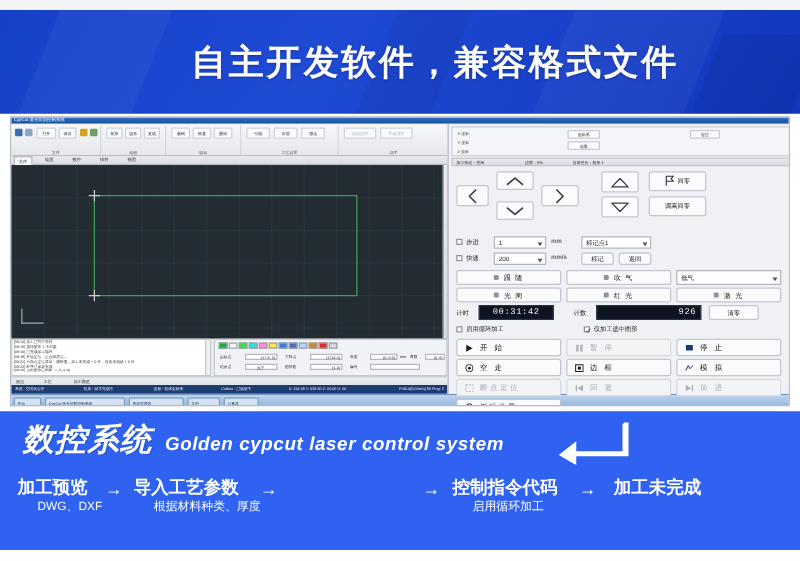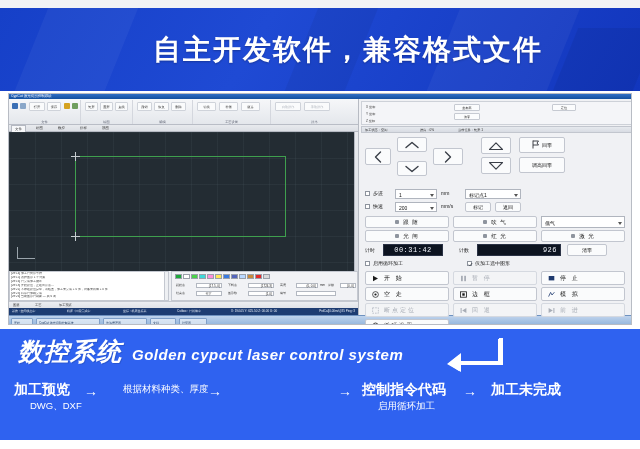--- a/index.html
+++ b/index.html
@@ -675,20 +675,21 @@
     </div>
 
     <div class="flow">
       <div class="step" style="left:0px">
         <div class="main">加工预览</div>
         <div class="sub">DWG、DXF</div>
       </div>
       <div class="arrw" style="left:70px">→</div>
 
       <div class="step" style="left:93px">
+        <div class="main">导入工艺参数</div>
         <div class="sub">根据材料种类、厚度</div>
       </div>
       <div class="arrw" style="left:194px">→</div>
 
       <div class="arrw" style="left:324px">→</div>
 
       <div class="step" style="left:348px">
         <div class="main">控制指令代码</div>
         <div class="sub">启用循环加工</div>
       </div>

